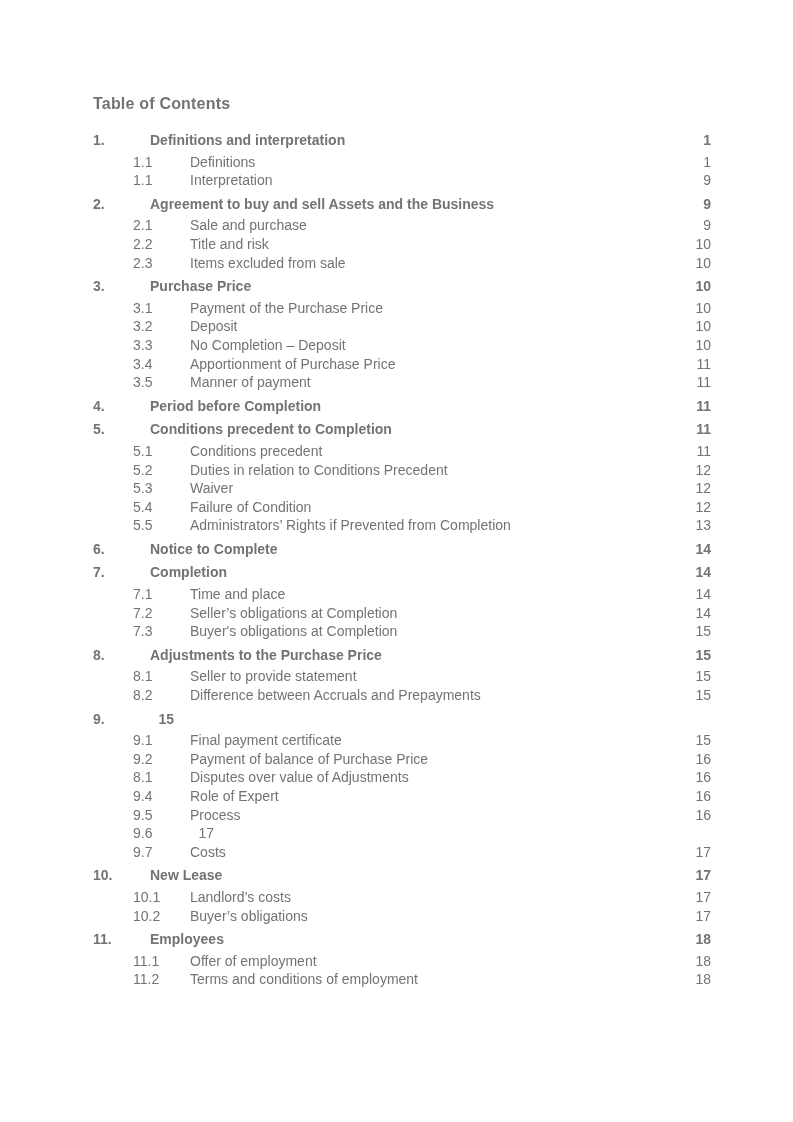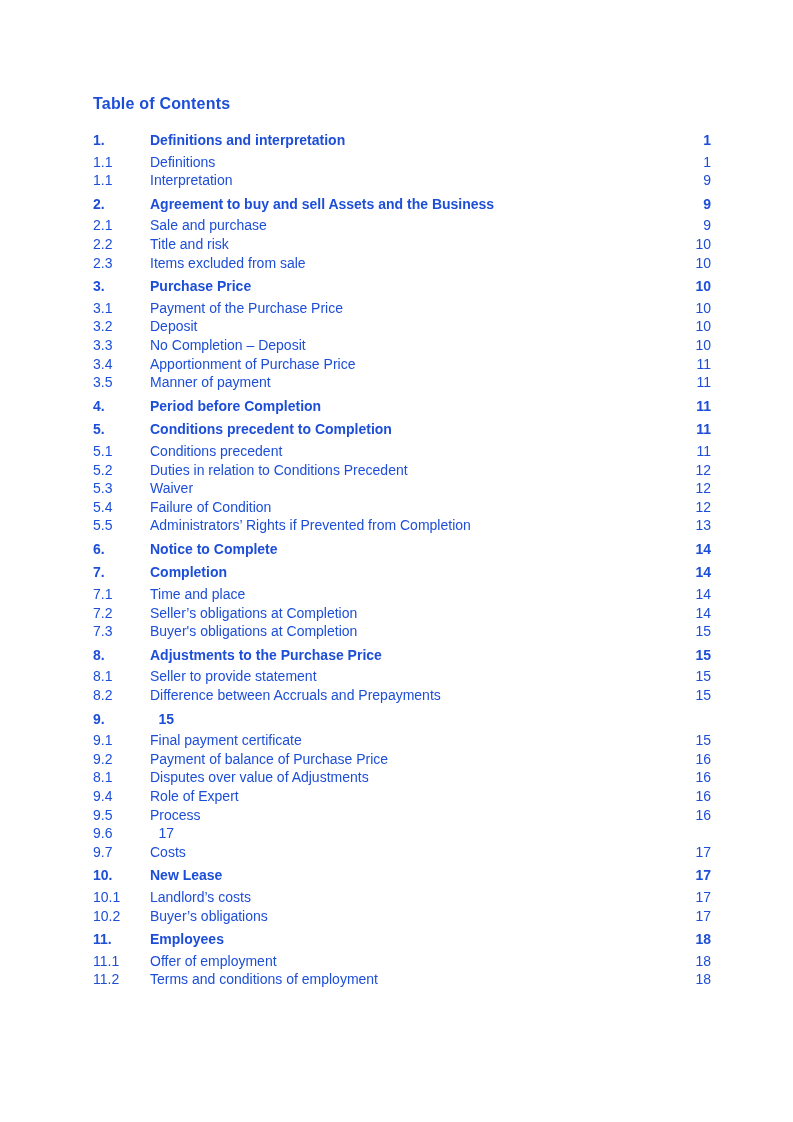--- a/index.html
+++ b/index.html
@@ -8,38 +8,39 @@
     background: #ffffff;
   }
   .page {
     position: relative;
     width: 793px;
     height: 1122px;
     background: #ffffff;
     box-sizing: border-box;
     padding: 94px 82px 0 93px;
     font-family: "Liberation Sans", sans-serif;
-    color: #1d4ed8;
+    color: #737373;
     overflow: hidden;
   }
   .toc-title {
     font-size: 16px;
     line-height: 20px;
     font-weight: bold;
     margin: 0 0 17px 0;
     letter-spacing: 0.2px;
   }
   .toc {
     width: 100%;
   }
   .toc-row {
     display: flex;
     align-items: baseline;
     font-size: 14px;
     line-height: 18.6px;
+    margin-left: 40px;
   }
   .toc-row.section {
     font-weight: bold;
     margin: 5px 0 3px 0;
   }
   .toc-row .num {
     flex: none;
     width: 57px;
   }
   .toc-row .label {

